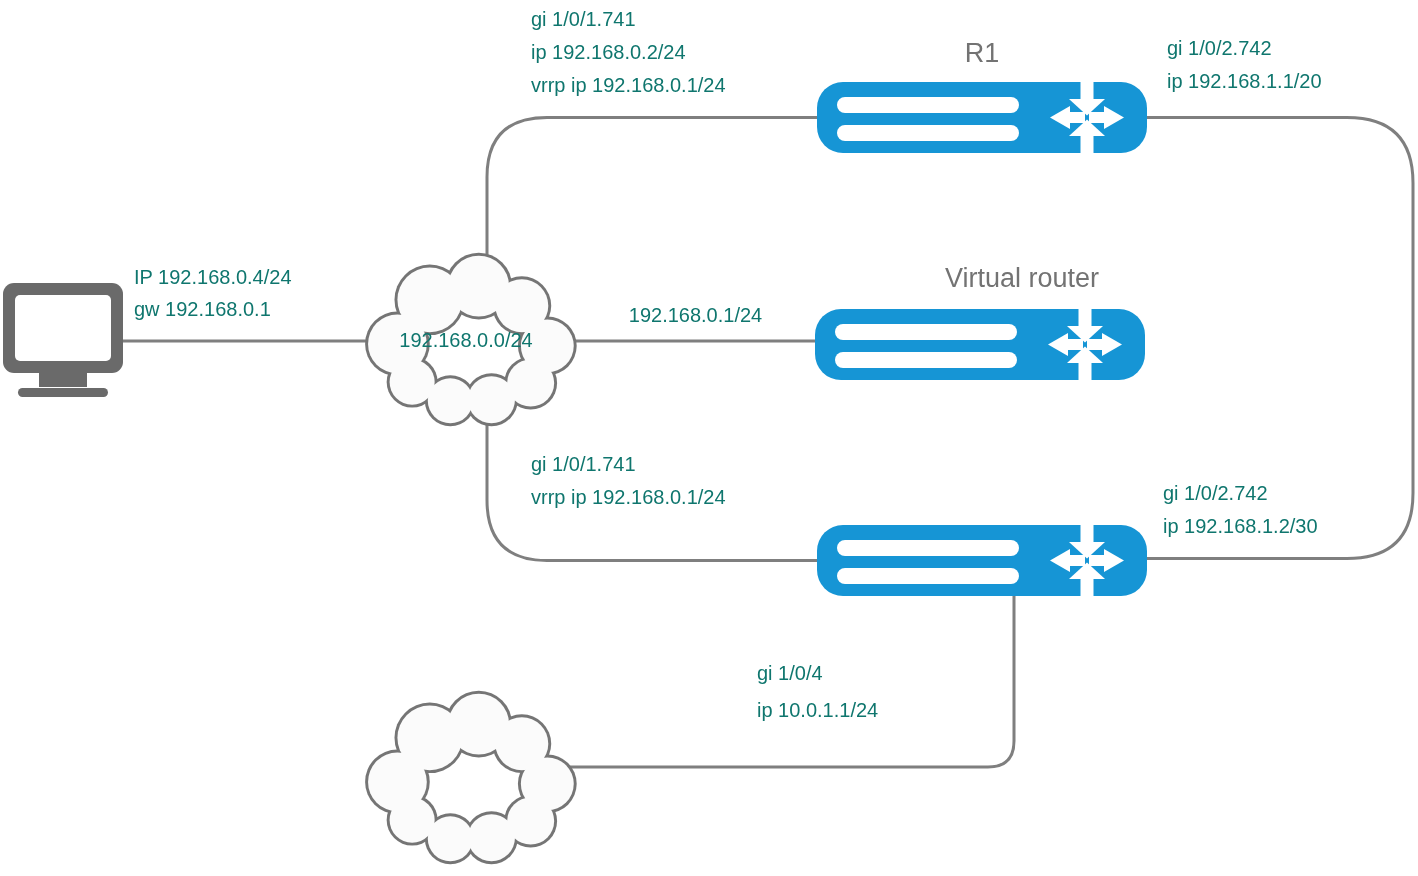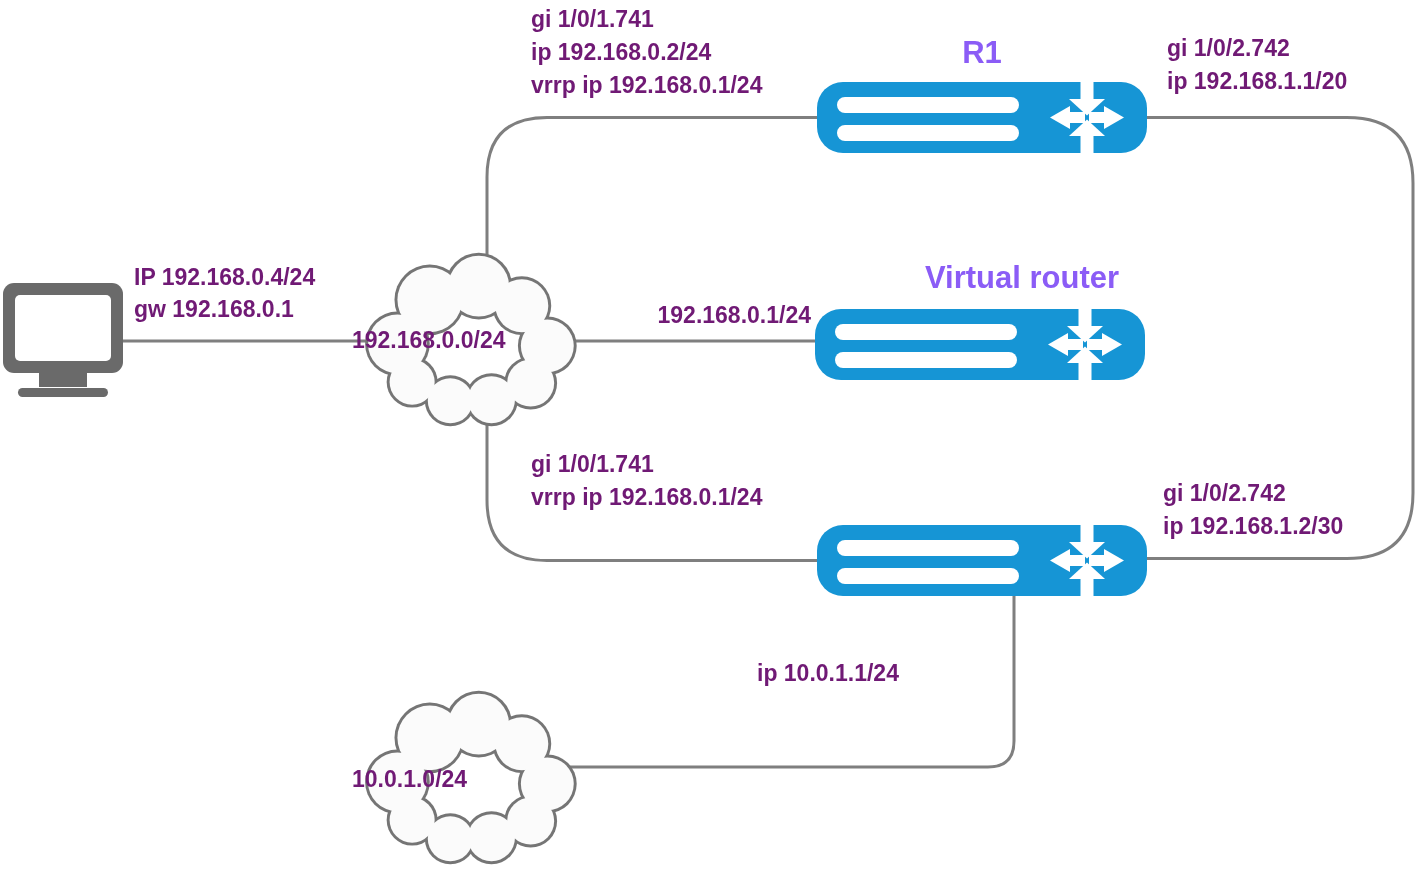--- a/index.html
+++ b/index.html
@@ -2,30 +2,30 @@
 <html><head>
 <meta charset="utf-8">
 <style>
   html,body{margin:0;padding:0;background:#ffffff;}
   .canvas{
     position:relative;width:1418px;height:876px;background:#ffffff;overflow:hidden;
     font-family:"Liberation Sans", sans-serif;
   }
   .abs{position:absolute;}
   .lbl{
-    position:absolute;color:#701a75;font-weight:700;font-size:23px;line-height:33px;
+    position:absolute;color:#0f766e;font-weight:400;font-size:20px;line-height:33px;
     white-space:nowrap;
   }
   .lbl .line{white-space:nowrap;}
   .title{
-    position:absolute;color:#8b5cf6;font-weight:700;font-size:31px;line-height:30px;
+    position:absolute;color:#737373;font-weight:400;font-size:27px;line-height:30px;
     text-align:center;white-space:nowrap;
   }
-  .center{text-align:left;}
-  .right{text-align:right;}
+  .center{text-align:center;}
+  .right{text-align:center;}
   svg{display:block;}
 </style>
 </head>
 <body>
 
 <div class="canvas">
 
   <svg class="abs" style="left:0;top:0" width="1418" height="876" viewBox="0 0 1418 876">
     <g fill="none" stroke="#7F7F7F" stroke-width="3">
       <path d="M 122 341 L 372 341"></path>
@@ -84,21 +84,20 @@
         <circle cx="128" cy="44" r="31"></circle>
           <circle cx="172" cy="64" r="27"></circle>
         <circle cx="198" cy="105" r="27"></circle>
           <circle cx="181" cy="143" r="24"></circle>
         <circle cx="141" cy="160" r="24"></circle>
           <circle cx="99" cy="161" r="23"></circle>
         <circle cx="60" cy="142" r="23"></circle>
       </g>
     </svg>
   </div>
-  <div class="lbl center" style="left:352px;top:763px;width:228px">10.0.1.0/24</div>
 
   <div class="abs" style="left:3px;top:283px">
     <svg width="120" height="114" viewBox="0 0 120 114">
       <rect x="0" y="0" width="120" height="90" rx="11" fill="#6A6A6A"></rect>
       <rect x="12" y="12" width="96" height="66" rx="5" fill="#FFFFFF"></rect>
       <rect x="36" y="90" width="48" height="14" fill="#6A6A6A"></rect>
       <rect x="15" y="105" width="90" height="9" rx="4.5" fill="#6A6A6A"></rect>
     </svg>
   </div>
   <div class="lbl" style="left:134px;top:261px;line-height:32px">
@@ -173,16 +172,17 @@
   </div>
   <div class="lbl" style="left:531px;top:448px">
     <div class="line">gi 1/0/1.741</div>
     <div class="line">vrrp ip 192.168.0.1/24</div>
   </div>
   <div class="lbl" style="left:1163px;top:477px">
     <div class="line">gi 1/0/2.742</div>
     <div class="line">ip 192.168.1.2/30</div>
   </div>
   <div class="lbl" style="left:757px;top:655px;line-height:37px">
+    <div class="line">gi 1/0/4</div>
     <div class="line">ip 10.0.1.1/24</div>
   </div>
 
 </div>
 
 </body></html>

